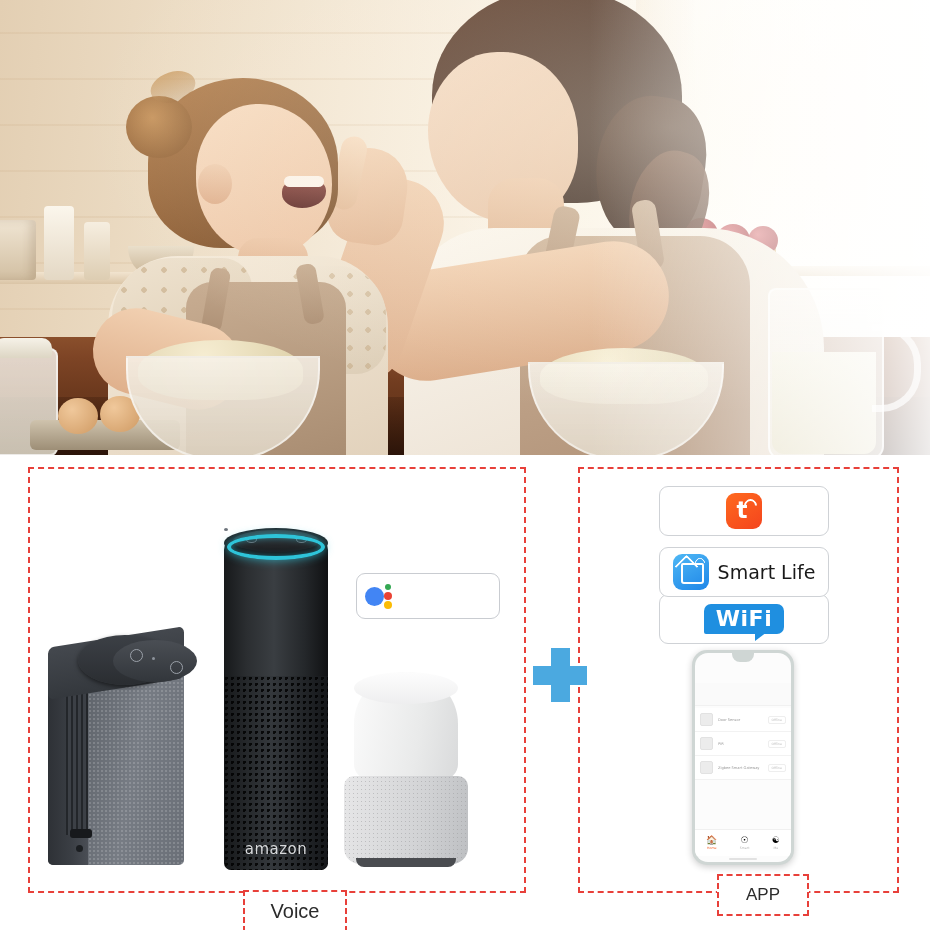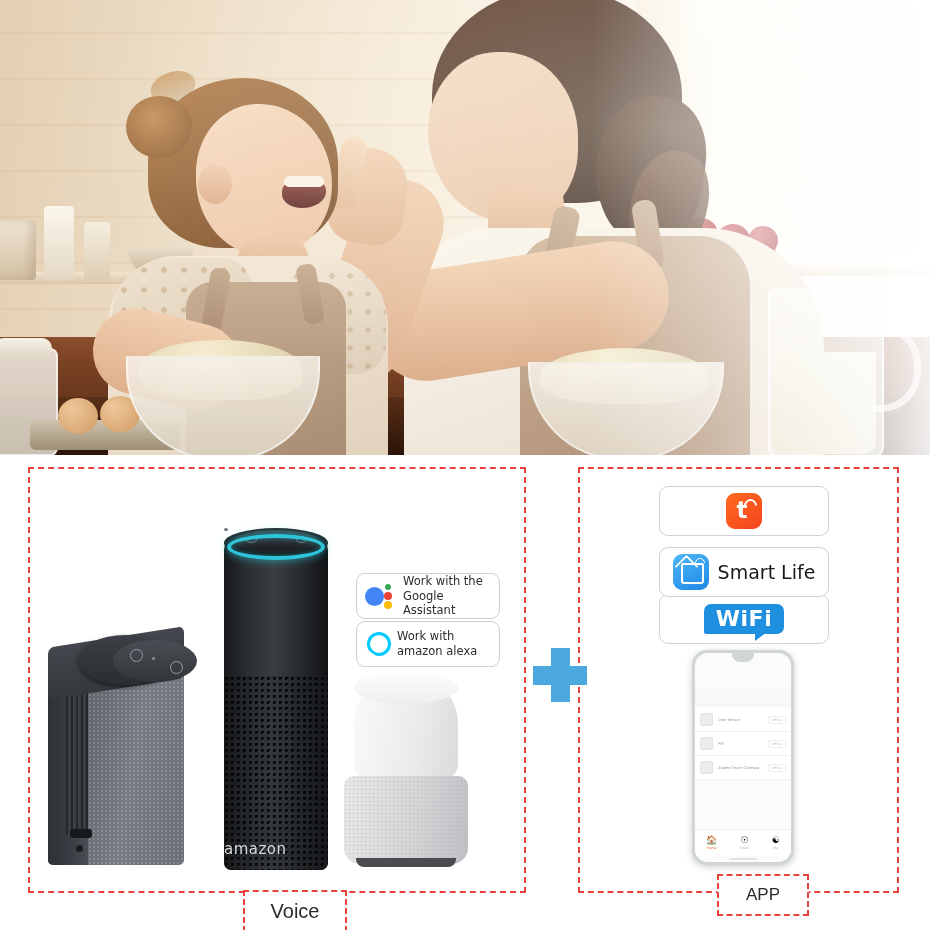--- a/index.html
+++ b/index.html
@@ -197,21 +197,21 @@
     background:linear-gradient(180deg,#24272b,#131517);}
   .echo-ring{position:absolute;left:3px;top:6px;width:98px;height:26px;border-radius:50%;
     border:4px solid #2ec4d9;box-sizing:border-box;
     box-shadow:0 0 10px rgba(46,196,217,.75),inset 0 0 6px rgba(46,196,217,.5);}
   .echo-inner{position:absolute;left:9px;top:2px;width:86px;height:22px;border-radius:50%;
     background:linear-gradient(180deg,#3a3e43,#1b1d20);}
   .echo-b{position:absolute;width:9px;height:5px;border-radius:50%;border:1px solid #6d747c;}
   .echo-b1{left:22px;top:8px;}
   .echo-b2{left:72px;top:8px;}
   .echo-b3{left:48px;top:10px;width:4px;height:3px;border-radius:50%;background:#6d747c;border:none;}
-  .echo-word{position:absolute;left:0;bottom:12px;width:104px;text-align:left;
+  .echo-word{position:absolute;left:0;bottom:12px;width:104px;text-align:center;
     color:#d7d9db;font-size:15px;letter-spacing:.5px;font-family:"DejaVu Sans",sans-serif;}
 
   
   .gh{position:absolute;left:344px;top:672px;width:124px;height:196px;}
   .gh-top{position:absolute;left:10px;top:0;width:104px;height:108px;border-radius:52px 52px 16px 16px;
     background:linear-gradient(100deg,#fbfbfb,#e9eaea 62%,#d9dadb);}
   .gh-cap{position:absolute;left:10px;top:0;width:104px;height:32px;border-radius:50%;
     background:linear-gradient(180deg,#fdfdfd,#eeeeef);}
   .gh-base{position:absolute;left:0;top:104px;width:124px;height:88px;border-radius:10px 10px 16px 16px;
     background:
@@ -410,33 +410,22 @@
   </div>
 
 
   <div class="badge bd-goog">
     <div class="goog-dots">
       <i class="gd-blue"></i>
       <i class="gd-green"></i>
       <i class="gd-red"></i>
       <i class="gd-yellow"></i>
     </div>
-    <div class="bd-txt2">
-      <div>Work with the</div>
-      <div>Google Assistant</div>
-    </div>
-  </div>
-
-  <div class="badge bd-alexa">
-    <div class="alexa-ic"></div>
-    <div class="bd-txt2">
-      <div>Work with</div>
-      <div>amazon alexa</div>
-    </div>
-  </div>
+  </div>
+
 
   <div class="plus">
     <i class="hz"></i>
     <i class="vt"></i>
   </div>
 
   <div class="panel panel-right"></div>
 
   <div class="rbadge rb1">
     <div class="tuya-ic">

